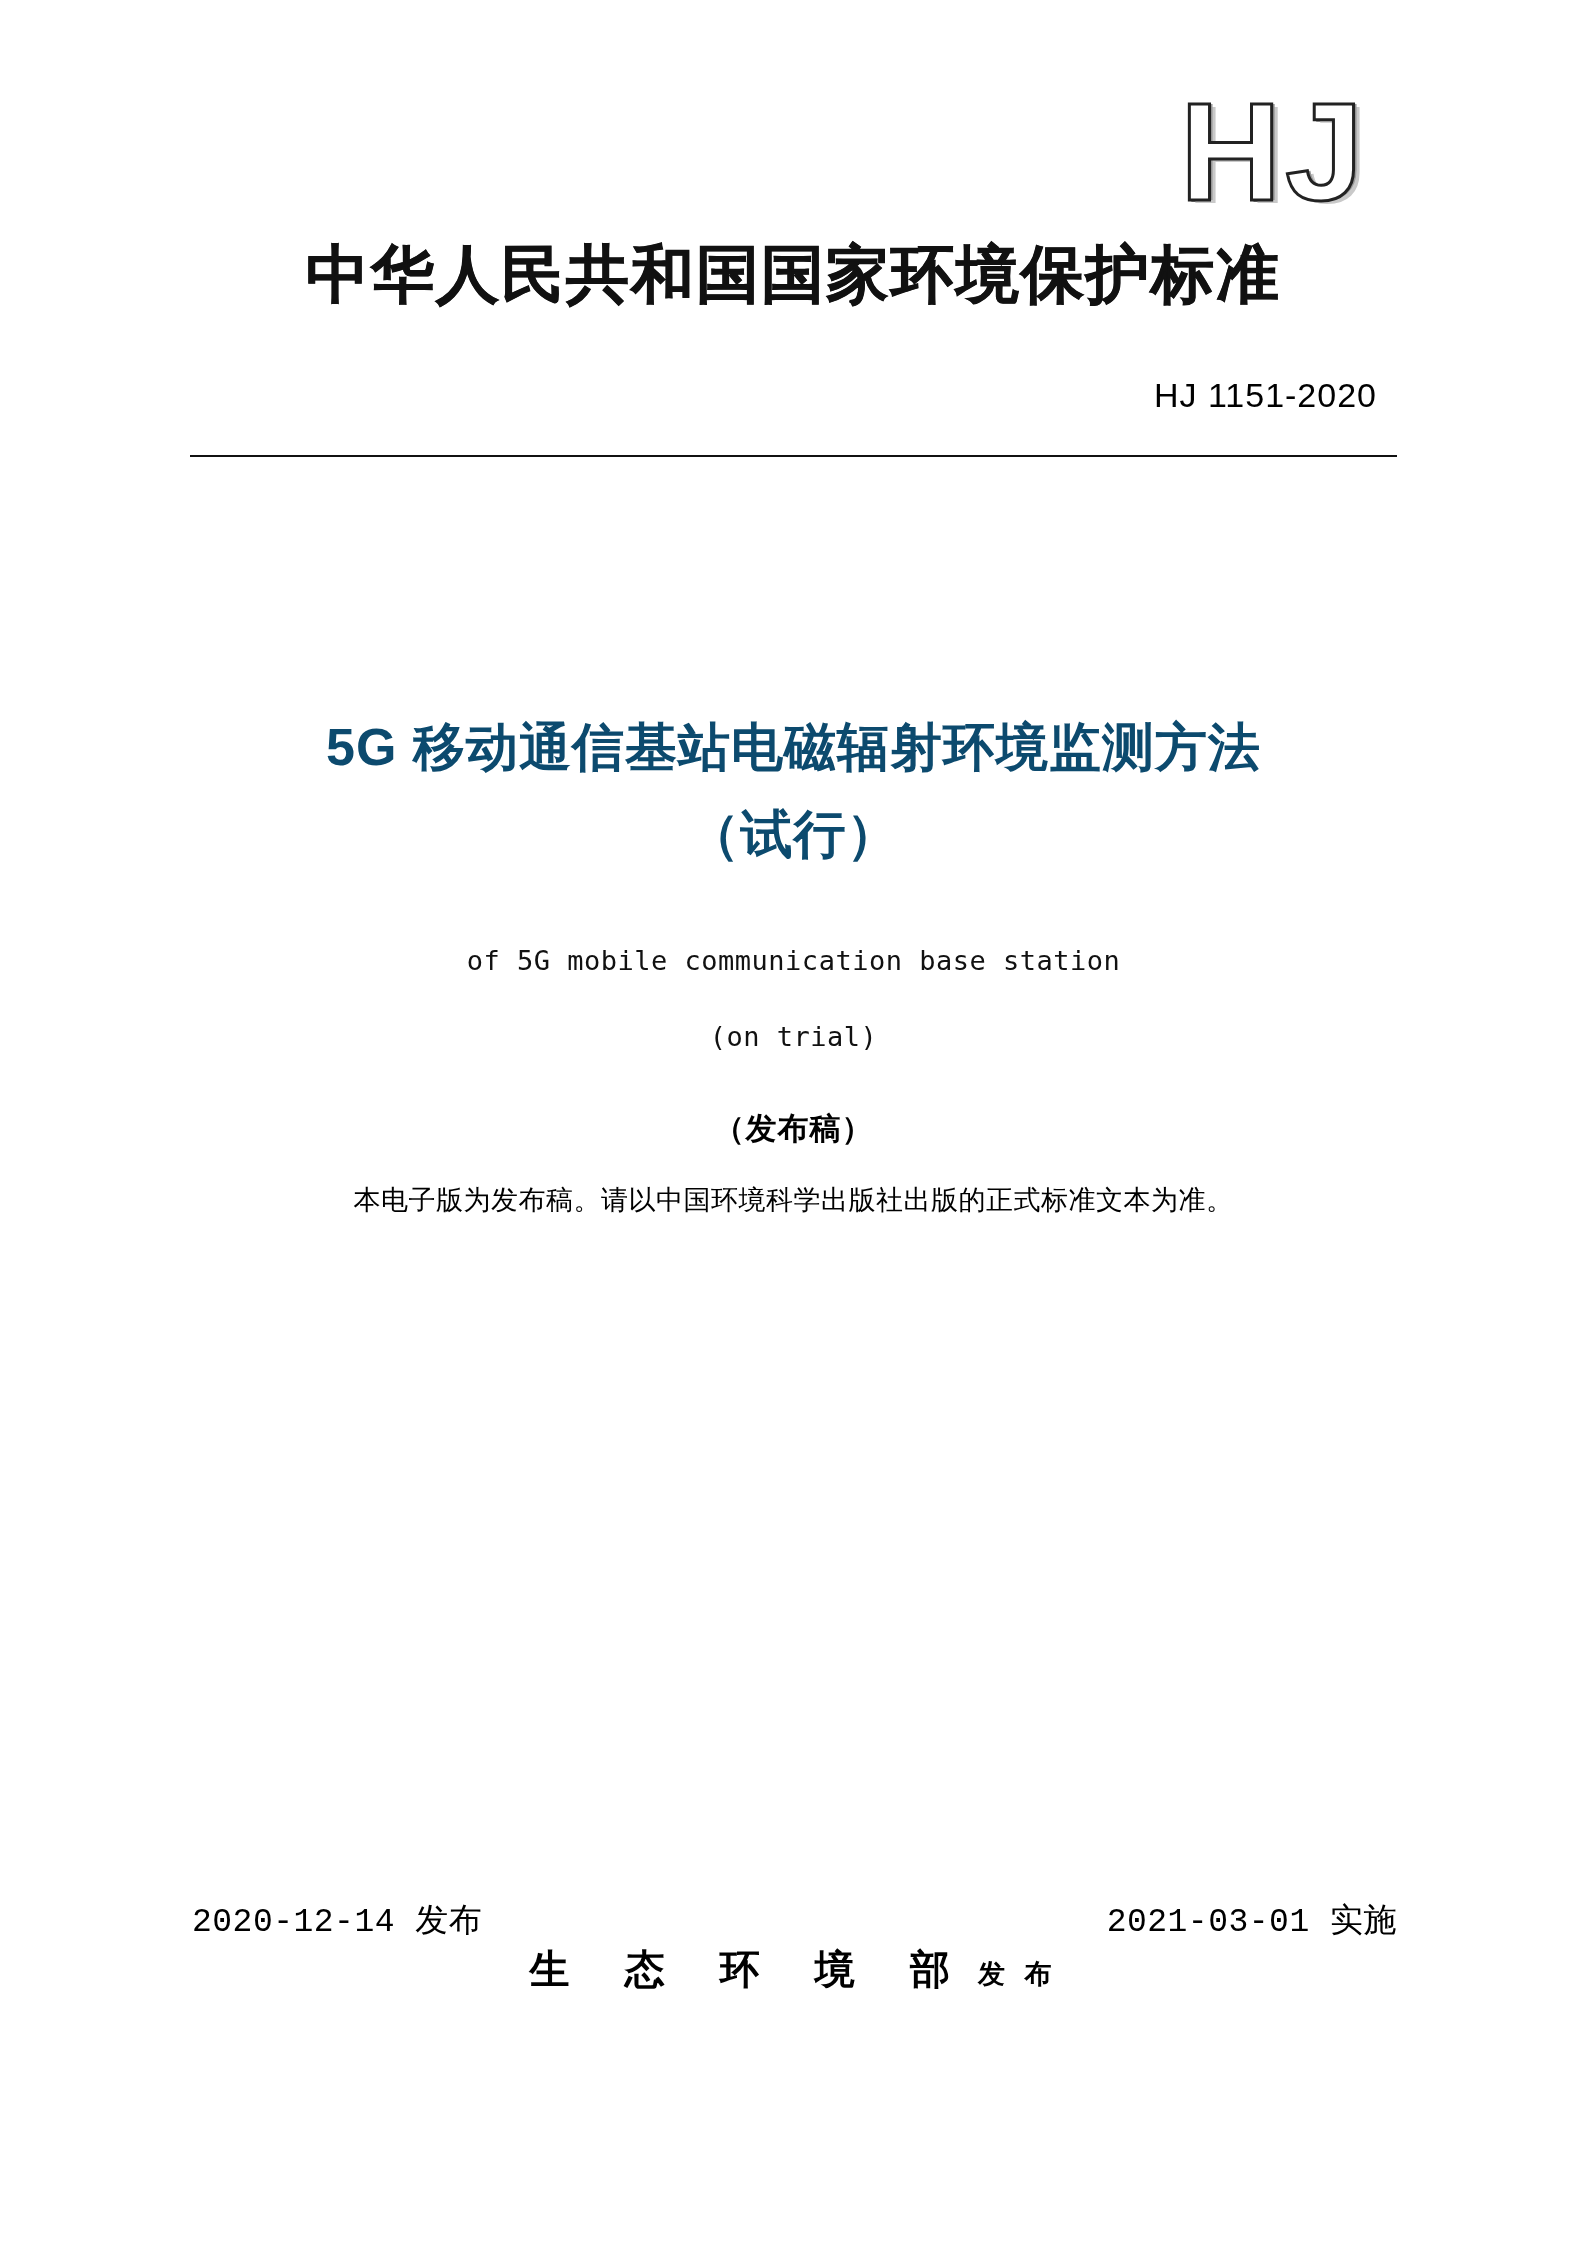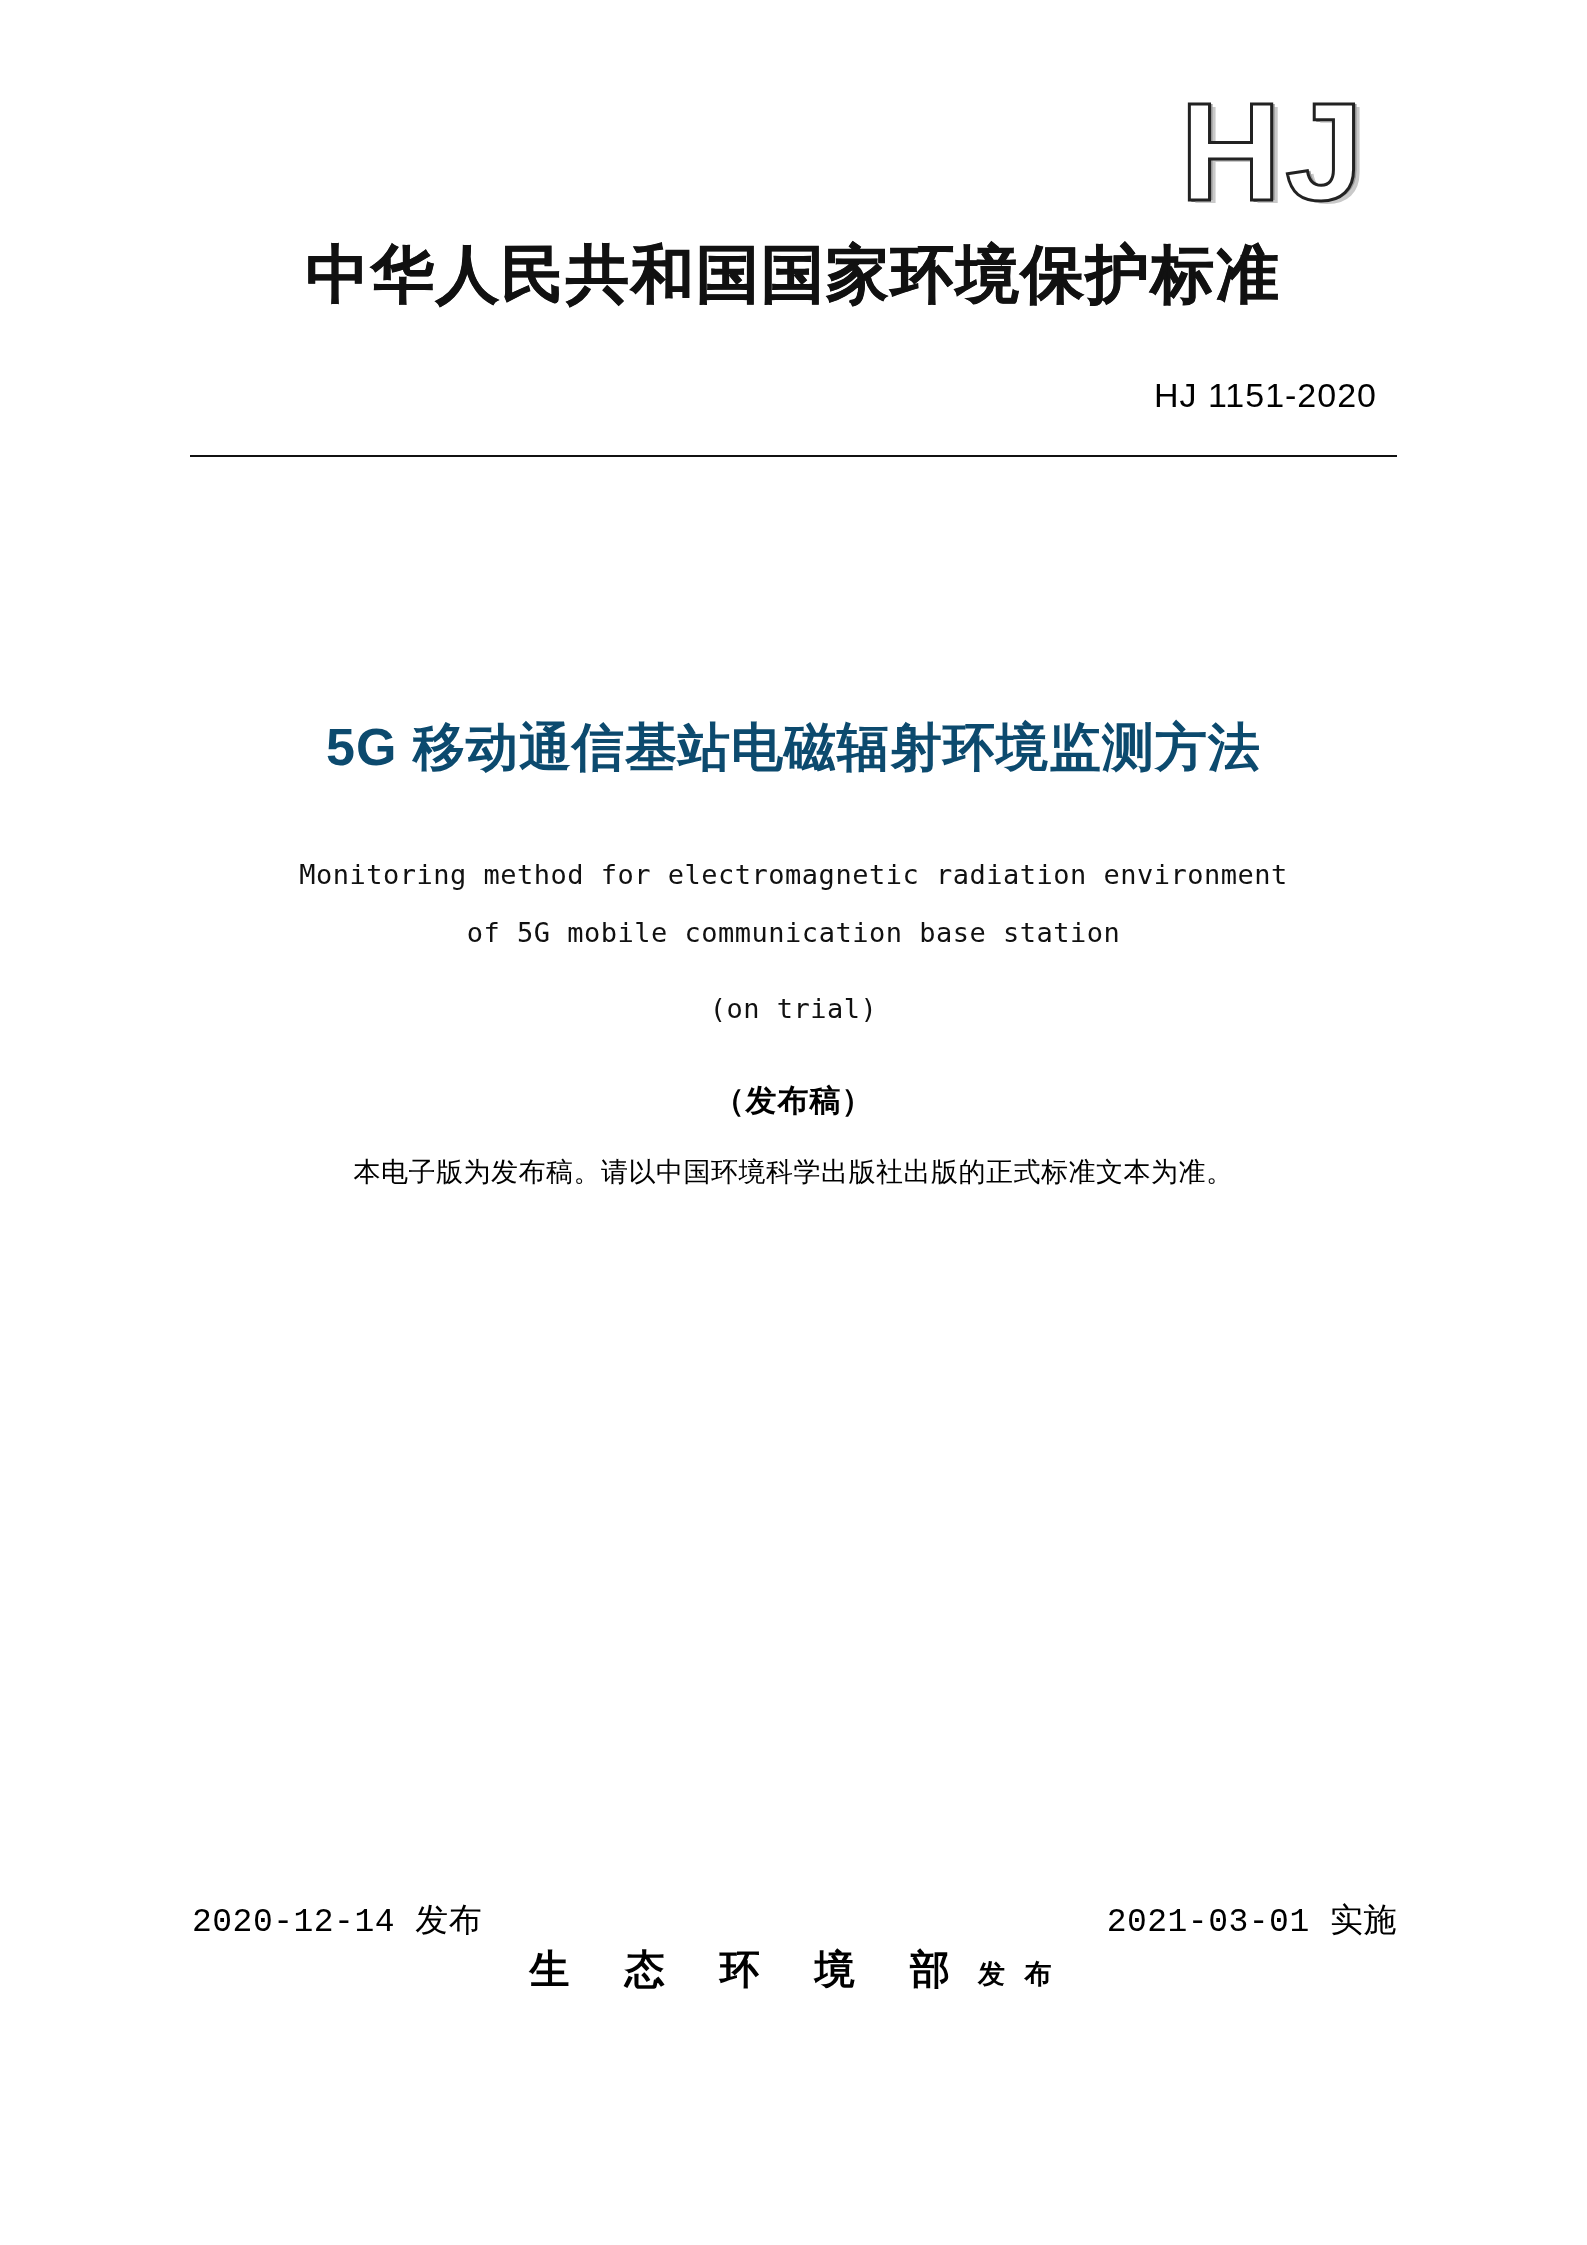--- a/index.html
+++ b/index.html
@@ -151,24 +151,24 @@
   <div class="masthead">
     <div class="hj-logo">HJ</div>
     <div class="cn-title">中华人民共和国国家环境保护标准</div>
     <div class="std-no">HJ 1151-2020</div>
     <hr class="rule">
   </div>
 
   <div class="title-block">
     <div class="doc-title-cn">
       <span>5G 移动通信基站电磁辐射环境监测方法</span>
+      <span class="sub">（试行）</span>
     </div>
 
     <div class="doc-title-en">
-      <div>Monitoring method for electromagnetic radiation environment</div>
       <div>of 5G mobile communication base station</div>
       <div class="line3">(on trial)</div>
     </div>
 
     <div class="doc-stage">（发布稿）</div>
 
     <div class="notice">本电子版为发布稿。请以中国环境科学出版社出版的正式标准文本为准。</div>
   </div>
 
   <div class="dates">

